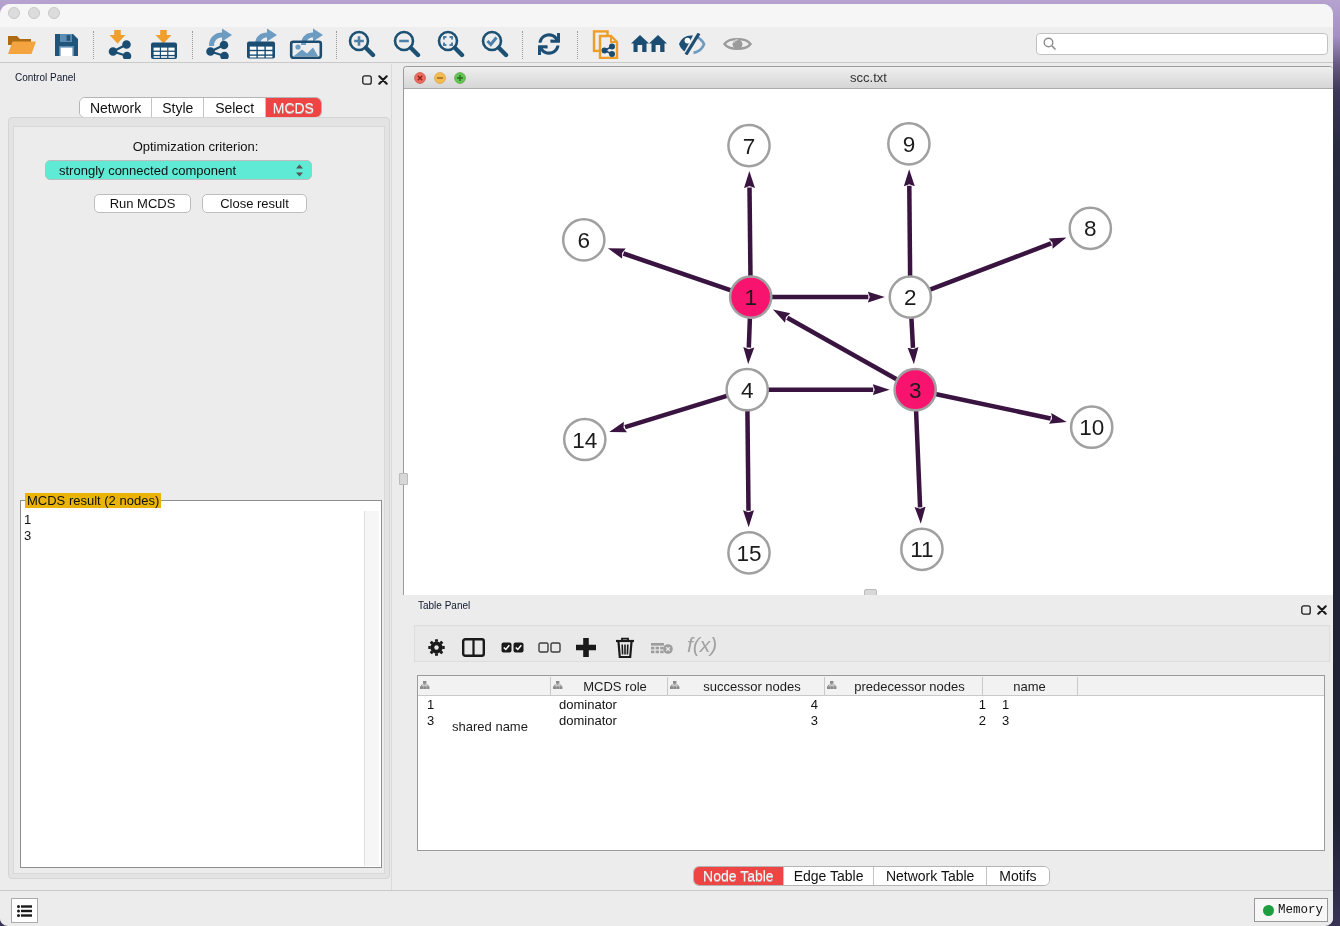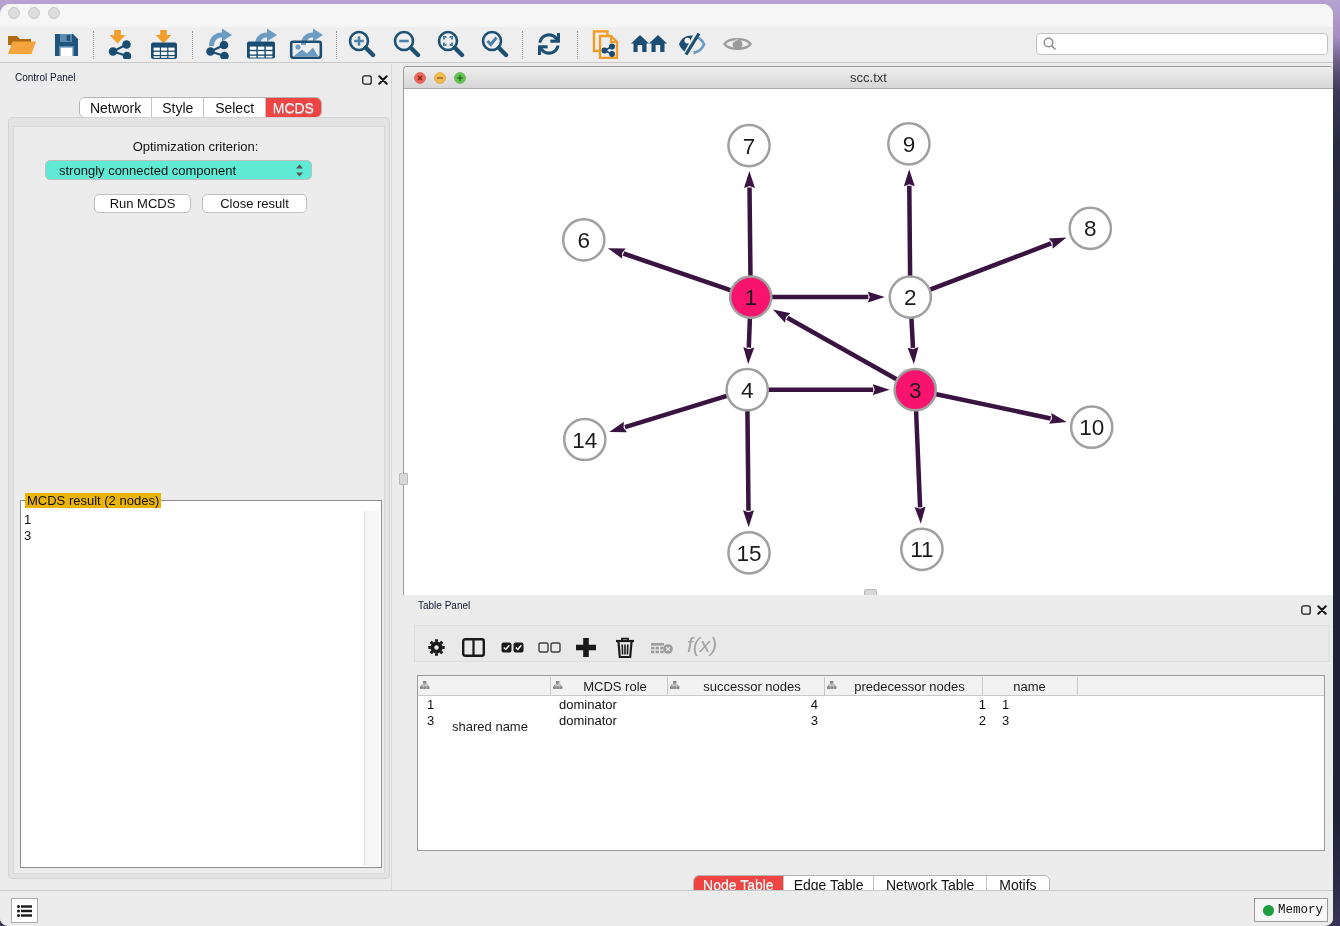--- a/index.html
+++ b/index.html
@@ -404,21 +404,21 @@
     <div class="abs rowtext" style="left:156px;top:102px;">dominator</div>
     <div class="abs rowtext" style="left:385px;top:102px;width:30px;text-align:right;">4</div>
     <div class="abs rowtext" style="left:553px;top:102px;width:30px;text-align:right;">1</div>
     <div class="abs rowtext" style="left:599px;top:102px;">1</div>
     <div class="abs rowtext" style="left:24px;top:118px;">3</div>
     <div class="abs rowtext" style="left:156px;top:118px;">dominator</div>
     <div class="abs rowtext" style="left:385px;top:118px;width:30px;text-align:right;">3</div>
     <div class="abs rowtext" style="left:553px;top:118px;width:30px;text-align:right;">2</div>
     <div class="abs rowtext" style="left:599px;top:118px;">3</div>
 
-    <div class="tabgroup" style="left:290px;top:280px;width:357px;height:20px;">
+    <div class="tabgroup" style="left:290px;top:271px;width:357px;height:20px;">
       <div class="tab sel" style="width:90px;">Node Table</div>
       <div class="tab" style="width:91px;">Edge Table</div>
       <div class="tab" style="width:113px;">Network Table</div>
       <div class="tab" style="width:63px;">Motifs</div>
     </div>
   </div>
   <div id="statusbar">
     <div class="abs" style="left:11px;top:7px;width:27px;height:25px;background:#fdfdfd;border:1px solid #ababab;box-sizing:border-box;"></div>
     <svg class="abs" style="left:17px;top:14px;" width="15" height="12" viewBox="0 0 15 12">
       <g fill="#1a1a1a">

